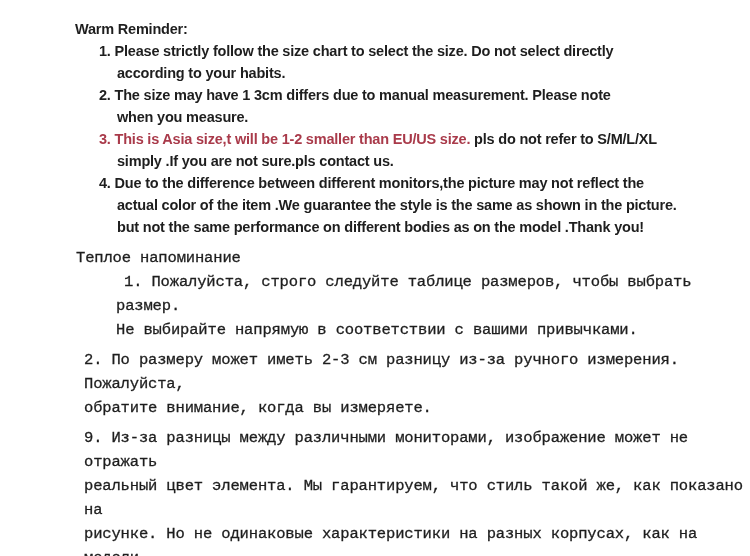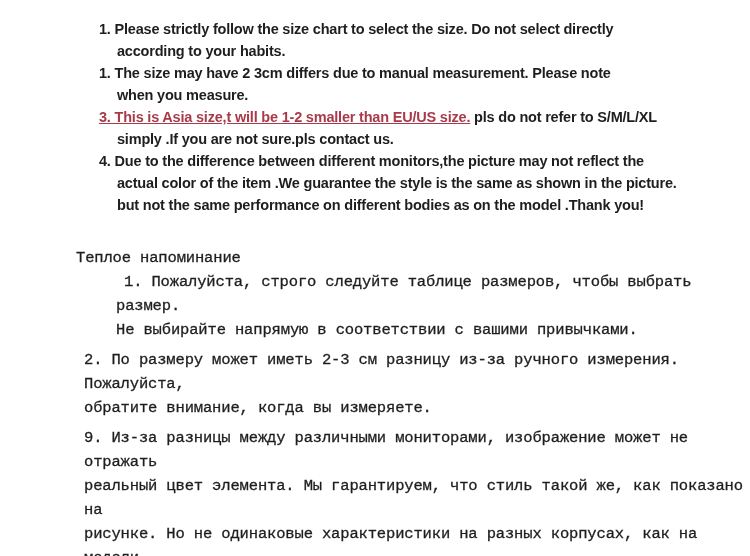--- a/index.html
+++ b/index.html
@@ -44,33 +44,34 @@
     letter-spacing: -0.15px;
     color: var(--text, #1e1e1e);
     -webkit-text-stroke-width: 0.3px;
   }
   .ru-items { margin-left: 8px; }
   .ru-item { white-space: pre-wrap; }
   .ru-item + .ru-item { margin-top: 6px; }
   .ru-item:first-child { text-indent: 8px; margin-left: 32px; }
 
   .seg-text { color: var(--text, #1e1e1e); }
-  .en-section .seg-red { color: var(--en-red, #a93a4a); text-decoration: underline; }
+  .en-section .seg-red { color: var(--en-red, #a93a4a); }
   .ru-section .seg-red { color: var(--ru-red, #b7323e); }
 </style>
 </head>
 <body>
 
 <div class="page">
 
   <section class="en-section">
+    <div class="en-title">Warm Reminder:</div>
     <div class="en-items">
         <div class="en-item"><span class="seg-text">1. Please strictly follow the size chart to select the size. Do not select directly
 according to your habits.</span></div>
-        <div class="en-item"><span class="seg-text">1. The size may have 2 3cm differs due to manual measurement. Please note
+        <div class="en-item"><span class="seg-text">2. The size may have 1 3cm differs due to manual measurement. Please note
 when you measure.</span></div>
         <div class="en-item"><span class="seg-red">3. This is Asia size,t will be 1-2 smaller than EU/US size.</span><span class="seg-text"> pls do not refer to S/M/L/XL
 simply .If you are not sure.pls contact us.</span></div>
         <div class="en-item"><span class="seg-text">4. Due to the difference between different monitors,the picture may not reflect the
 actual color of the item .We guarantee the style is the same as shown in the picture.
 but not the same performance on different bodies as on the model .Thank you!</span></div>
       </div>
   </section>
 
   <section class="ru-section">

